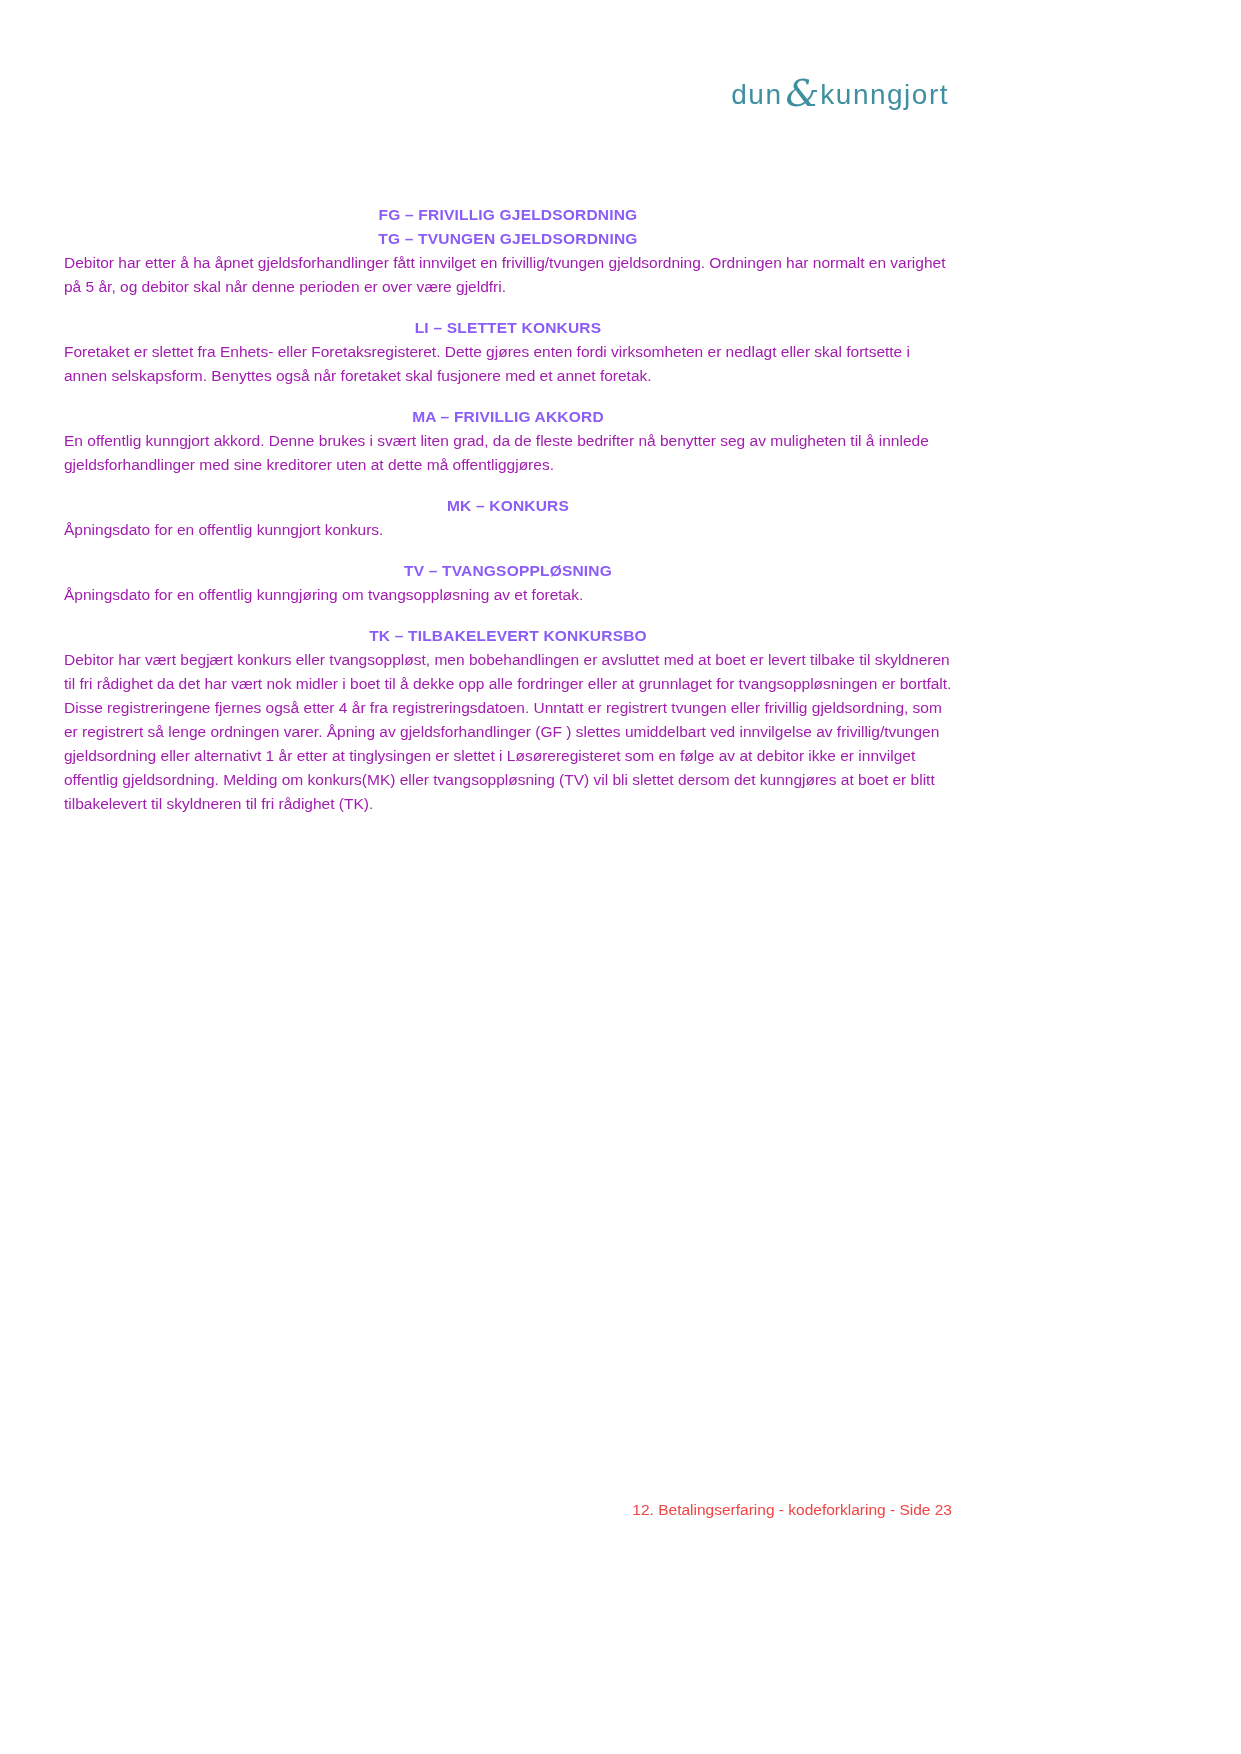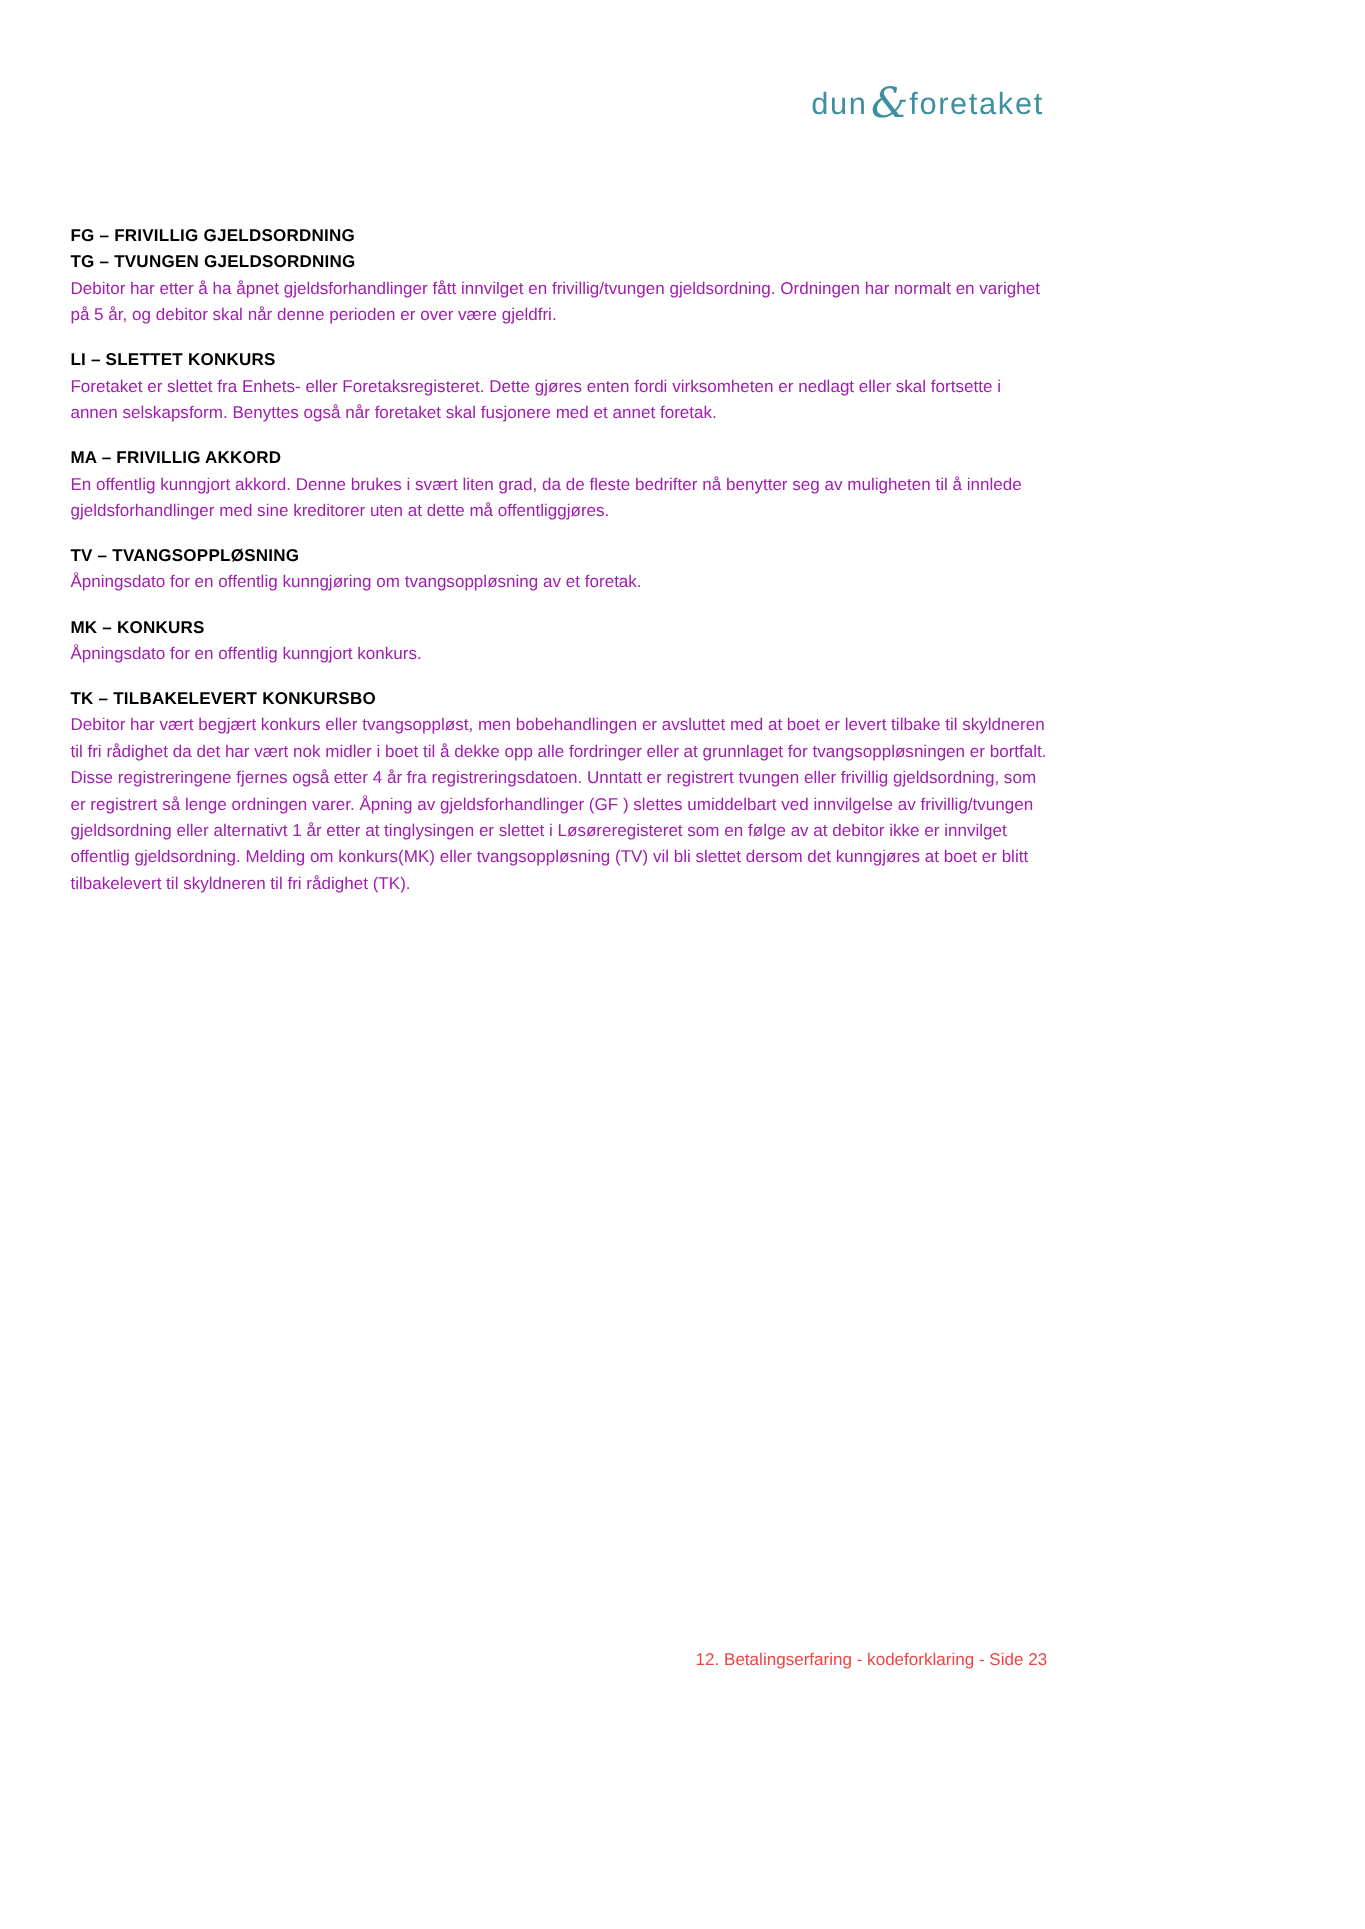--- a/index.html
+++ b/index.html
@@ -49,22 +49,23 @@
       top: 203px;
       left: 64px;
       width: 888px;
       color: #3d3d3d;
     }
     .section { margin-bottom: 17px; }
     .section h2 {
       font-size: 15.5px;
       font-weight: bold;
       line-height: 24px;
-      color: #000000;
+      color: #8b5cf6;
       letter-spacing: 0.2px;
+      text-align: center;
     }
     .section p {
       font-size: 15.5px;
       font-weight: normal;
       line-height: 24px;
       color: #a21caf;
     }
 
     
     .footer {
@@ -80,21 +81,21 @@
   </style>
 </head>
 <body>
 
 <div class="page">
 
   <header>
     <div class="logo">
       <span class="word">dun</span>
       <span class="amp">&amp;</span>
-      <span class="word">foretaket</span>
+      <span class="word">kunngjort</span>
     </div>
   </header>
 
   <main class="content">
 
     <section class="section">
       <h2>FG – FRIVILLIG GJELDSORDNING</h2>
       <h2>TG – TVUNGEN GJELDSORDNING</h2>
       <p>Debitor har etter å ha åpnet gjeldsforhandlinger fått innvilget en frivillig/tvungen gjeldsordning. Ordningen har normalt en varighet på 5 år, og debitor skal når denne perioden er over være gjeldfri.</p>
     </section>
@@ -103,27 +104,27 @@
       <h2>LI – SLETTET KONKURS</h2>
       <p>Foretaket er slettet fra Enhets- eller Foretaksregisteret. Dette gjøres enten fordi virksomheten er nedlagt eller skal fortsette i annen selskapsform. Benyttes også når foretaket skal fusjonere med et annet foretak.</p>
     </section>
 
     <section class="section">
       <h2>MA – FRIVILLIG AKKORD</h2>
       <p>En offentlig kunngjort akkord. Denne brukes i svært liten grad, da de fleste bedrifter nå benytter seg av muligheten til å innlede gjeldsforhandlinger med sine kreditorer uten at dette må offentliggjøres.</p>
     </section>
 
     <section class="section">
-      <h2>TV – TVANGSOPPLØSNING</h2>
-      <p>Åpningsdato for en offentlig kunngjøring om tvangsoppløsning av et foretak.</p>
+      <h2>MK – KONKURS</h2>
+      <p>Åpningsdato for en offentlig kunngjort konkurs.</p>
     </section>
 
     <section class="section">
-      <h2>MK – KONKURS</h2>
-      <p>Åpningsdato for en offentlig kunngjort konkurs.</p>
+      <h2>TV – TVANGSOPPLØSNING</h2>
+      <p>Åpningsdato for en offentlig kunngjøring om tvangsoppløsning av et foretak.</p>
     </section>
 
     <section class="section">
       <h2>TK – TILBAKELEVERT KONKURSBO</h2>
       <p>Debitor har vært begjært konkurs eller tvangsoppløst, men bobehandlingen er avsluttet med at boet er levert tilbake til skyldneren til fri rådighet da det har vært nok midler i boet til å dekke opp alle fordringer eller at grunnlaget for tvangsoppløsningen er bortfalt. Disse registreringene fjernes også etter 4 år fra registreringsdatoen. Unntatt er registrert tvungen eller frivillig gjeldsordning, som er registrert så lenge ordningen varer. Åpning av gjeldsforhandlinger (GF ) slettes umiddelbart ved innvilgelse av frivillig/tvungen gjeldsordning eller alternativt 1 år etter at tinglysingen er slettet i Løsøreregisteret som en følge av at debitor ikke er innvilget offentlig gjeldsordning. Melding om konkurs(MK) eller tvangsoppløsning (TV) vil bli slettet dersom det kunngjøres at boet er blitt tilbakelevert til skyldneren til fri rådighet (TK).</p>
     </section>
 
   </main>
 
   <footer class="footer">

